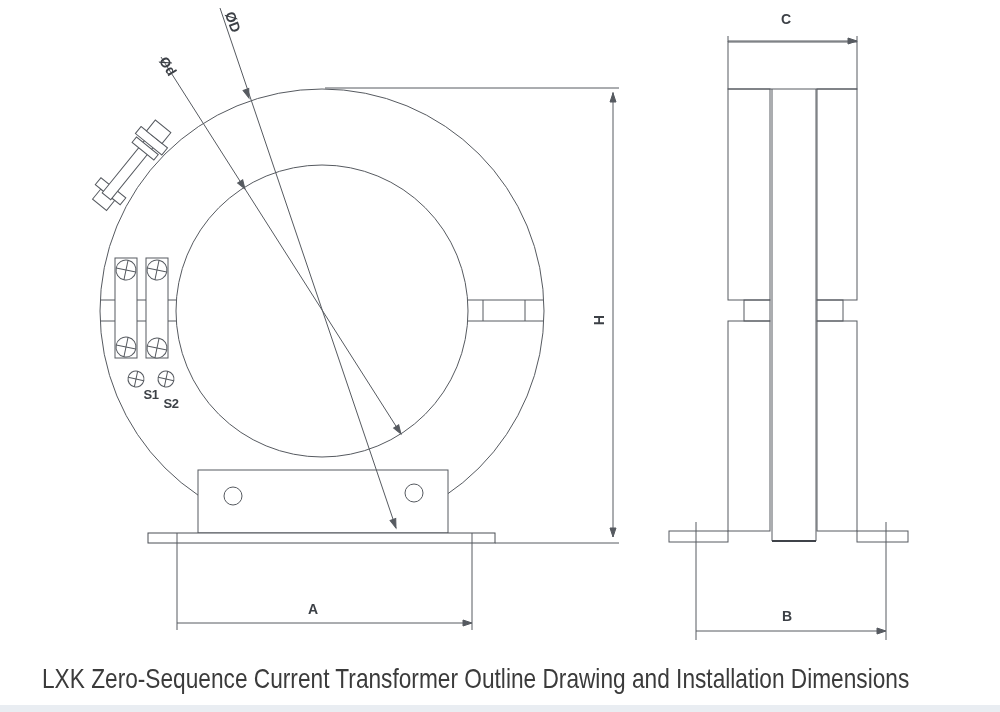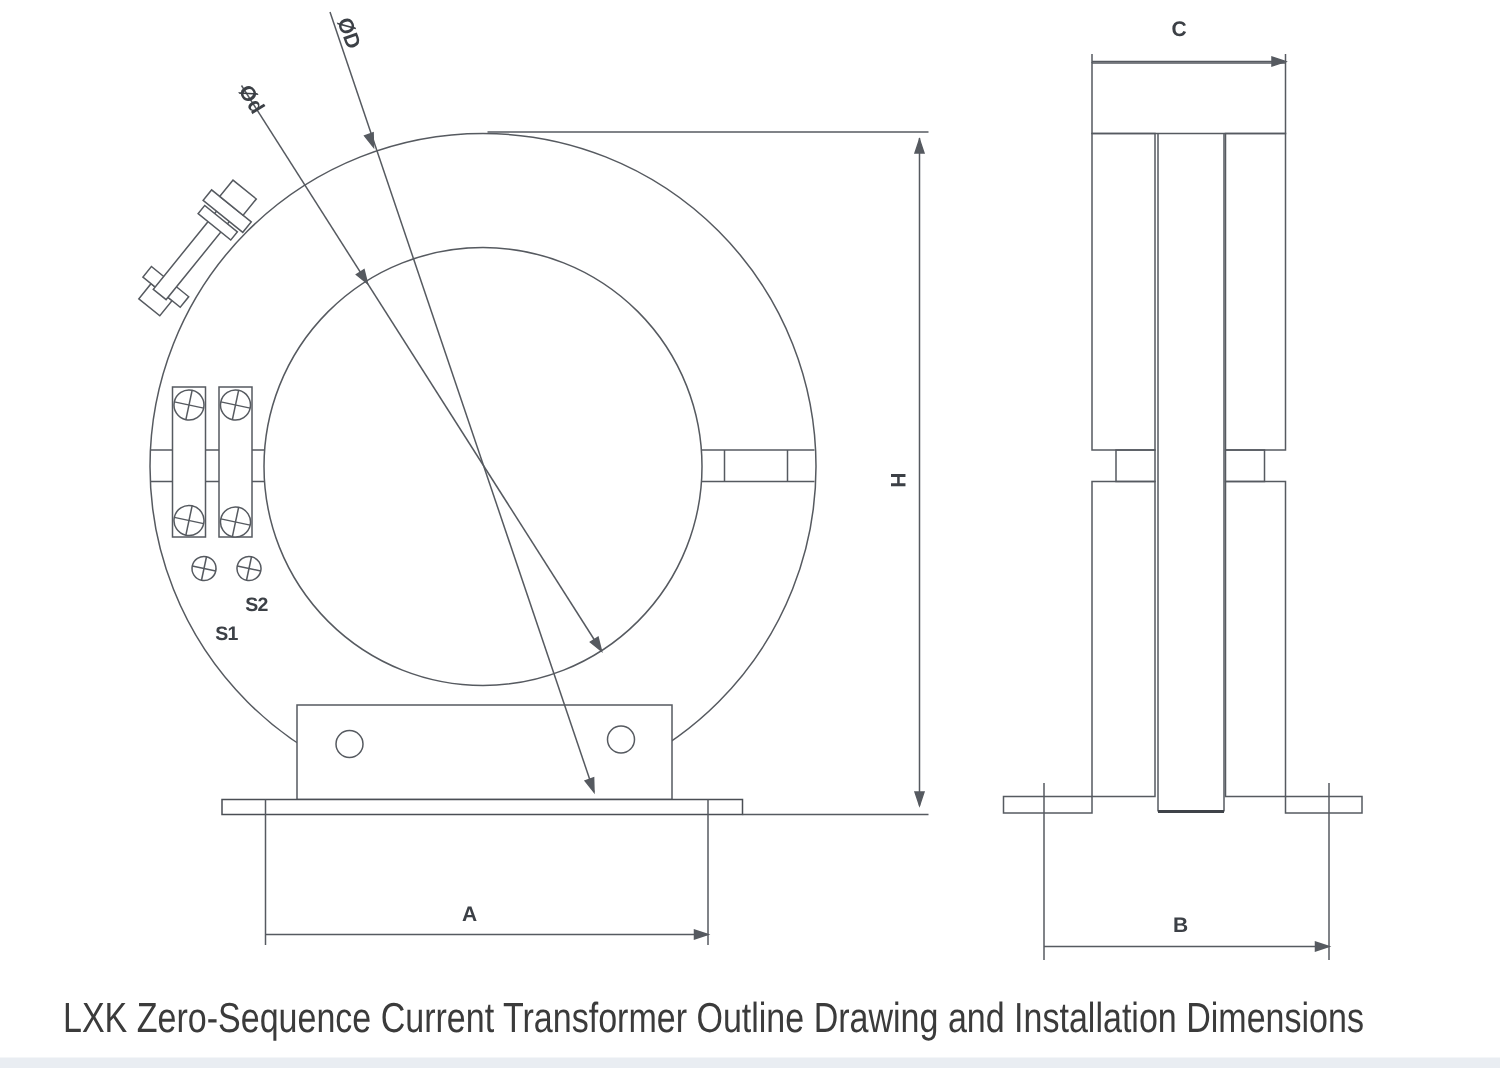--- a/index.html
+++ b/index.html
@@ -163,20 +163,20 @@
   <div class="lbl rot58" style="left:168px;top:66px;">Ød</div>
 
   <div class="lbl rot90" style="left:599px;top:320px;">H</div>
 
   <div class="lbl" style="left:313px;top:609px;">A</div>
 
   <div class="lbl" style="left:786px;top:19px;">C</div>
 
   <div class="lbl" style="left:787px;top:616px;">B</div>
 
-  <div class="lbl small" style="left:151px;top:422px;">S1</div>
+  <div class="lbl small" style="left:151px;top:394px;">S1</div>
 
   <div class="lbl small" style="left:171px;top:403px;">S2</div>
 
   <div id="caption">LXK Zero-Sequence Current Transformer Outline Drawing and Installation Dimensions</div>
 
   <div id="footer-band"></div>
 </div>
 
 </body></html>

